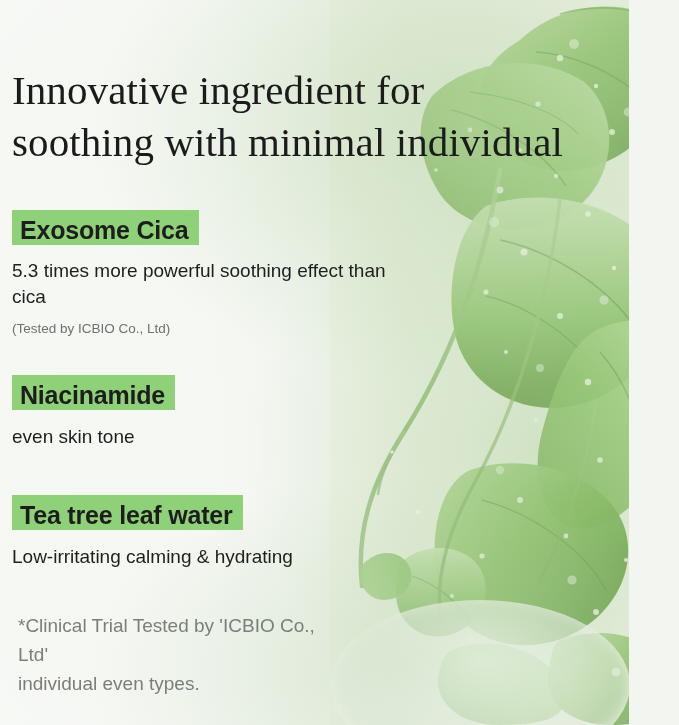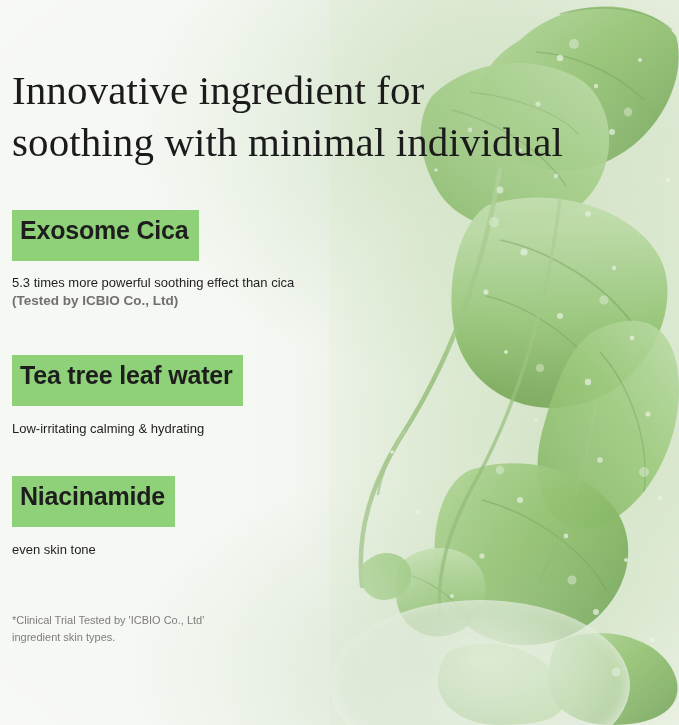--- a/index.html
+++ b/index.html
@@ -8,21 +8,21 @@
     height: 725px;
     overflow: hidden;
   }
   body {
     font-family: "Liberation Sans", sans-serif;
     background: #f2f5f0;
     position: relative;
   }
   .poster {
     position: relative;
-    width: 679px;
+    width: 629px;
     height: 725px;
     overflow: hidden;
     background: linear-gradient(to bottom, #eef2ec 0%, #eef3ec 35%, #f1f4ef 70%, #eef2ea 100%);
   }
 
   
   .bg-art {
     position: absolute;
     inset: 0;
     z-index: 0;
@@ -74,47 +74,47 @@
 
   .blocks { margin-top: 42px; }
   .block { margin-bottom: 10px; }
   .tag {
     display: inline-block;
     background: #8fd178;
     color: #1d1d1d;
     font-size: 25px;
     font-weight: 700;
     line-height: 1;
-    padding: 8px 10px 18px 8px;
+    padding: 8px 10px 2px 8px;
     letter-spacing: -0.2px;
   }
   .desc {
-    font-size: 13px;
+    font-size: 19px;
     color: #1f1f1f;
     line-height: 1.38;
     margin-top: 13px;
     max-width: 380px;
     font-weight: 400;
   }
   .note {
     font-size: 13.5px;
     color: #707070;
+    margin-top: 9px;
     line-height: 1.3;
-    font-weight: bold;
   }
   .blk2 { margin-top: 45px; }
   .blk3 { margin-top: 38px; }
   .blk2 .desc, .blk3 .desc { margin-top: 14px; }
 
   .disclaimer {
     position: absolute;
-    left: 12px;
+    left: 18px;
     top: 612px;
     z-index: 6;
-    font-size: 11px;
+    font-size: 19px;
     color: #7d7d7d;
     line-height: 1.52;
     max-width: 330px;
   }
 </style>
 </head>
 <body>
 
 <div class="poster">
 
@@ -259,31 +259,31 @@
     </h1>
 
     <div class="blocks">
 
       <div class="block blk1">
         <span class="tag">Exosome Cica</span>
         <p class="desc">5.3 times more powerful soothing effect than cica</p>
         <p class="note">(Tested by ICBIO Co., Ltd)</p>
       </div>
 
+      <div class="block blk3">
+        <span class="tag">Niacinamide</span>
+        <p class="desc">even skin tone</p>
+      </div>
+
       <div class="block blk2">
         <span class="tag">Tea tree leaf water</span>
         <p class="desc">Low-irritating calming &amp; hydrating</p>
       </div>
 
-      <div class="block blk3">
-        <span class="tag">Niacinamide</span>
-        <p class="desc">even skin tone</p>
-      </div>
-
     </div>
   </div>
 
   <div class="disclaimer">
     <div>*Clinical Trial Tested by 'ICBIO Co., Ltd'</div>
-    <div>ingredient skin types.</div>
+    <div>individual even types.</div>
   </div>
 
 </div>
 
 </body></html>

